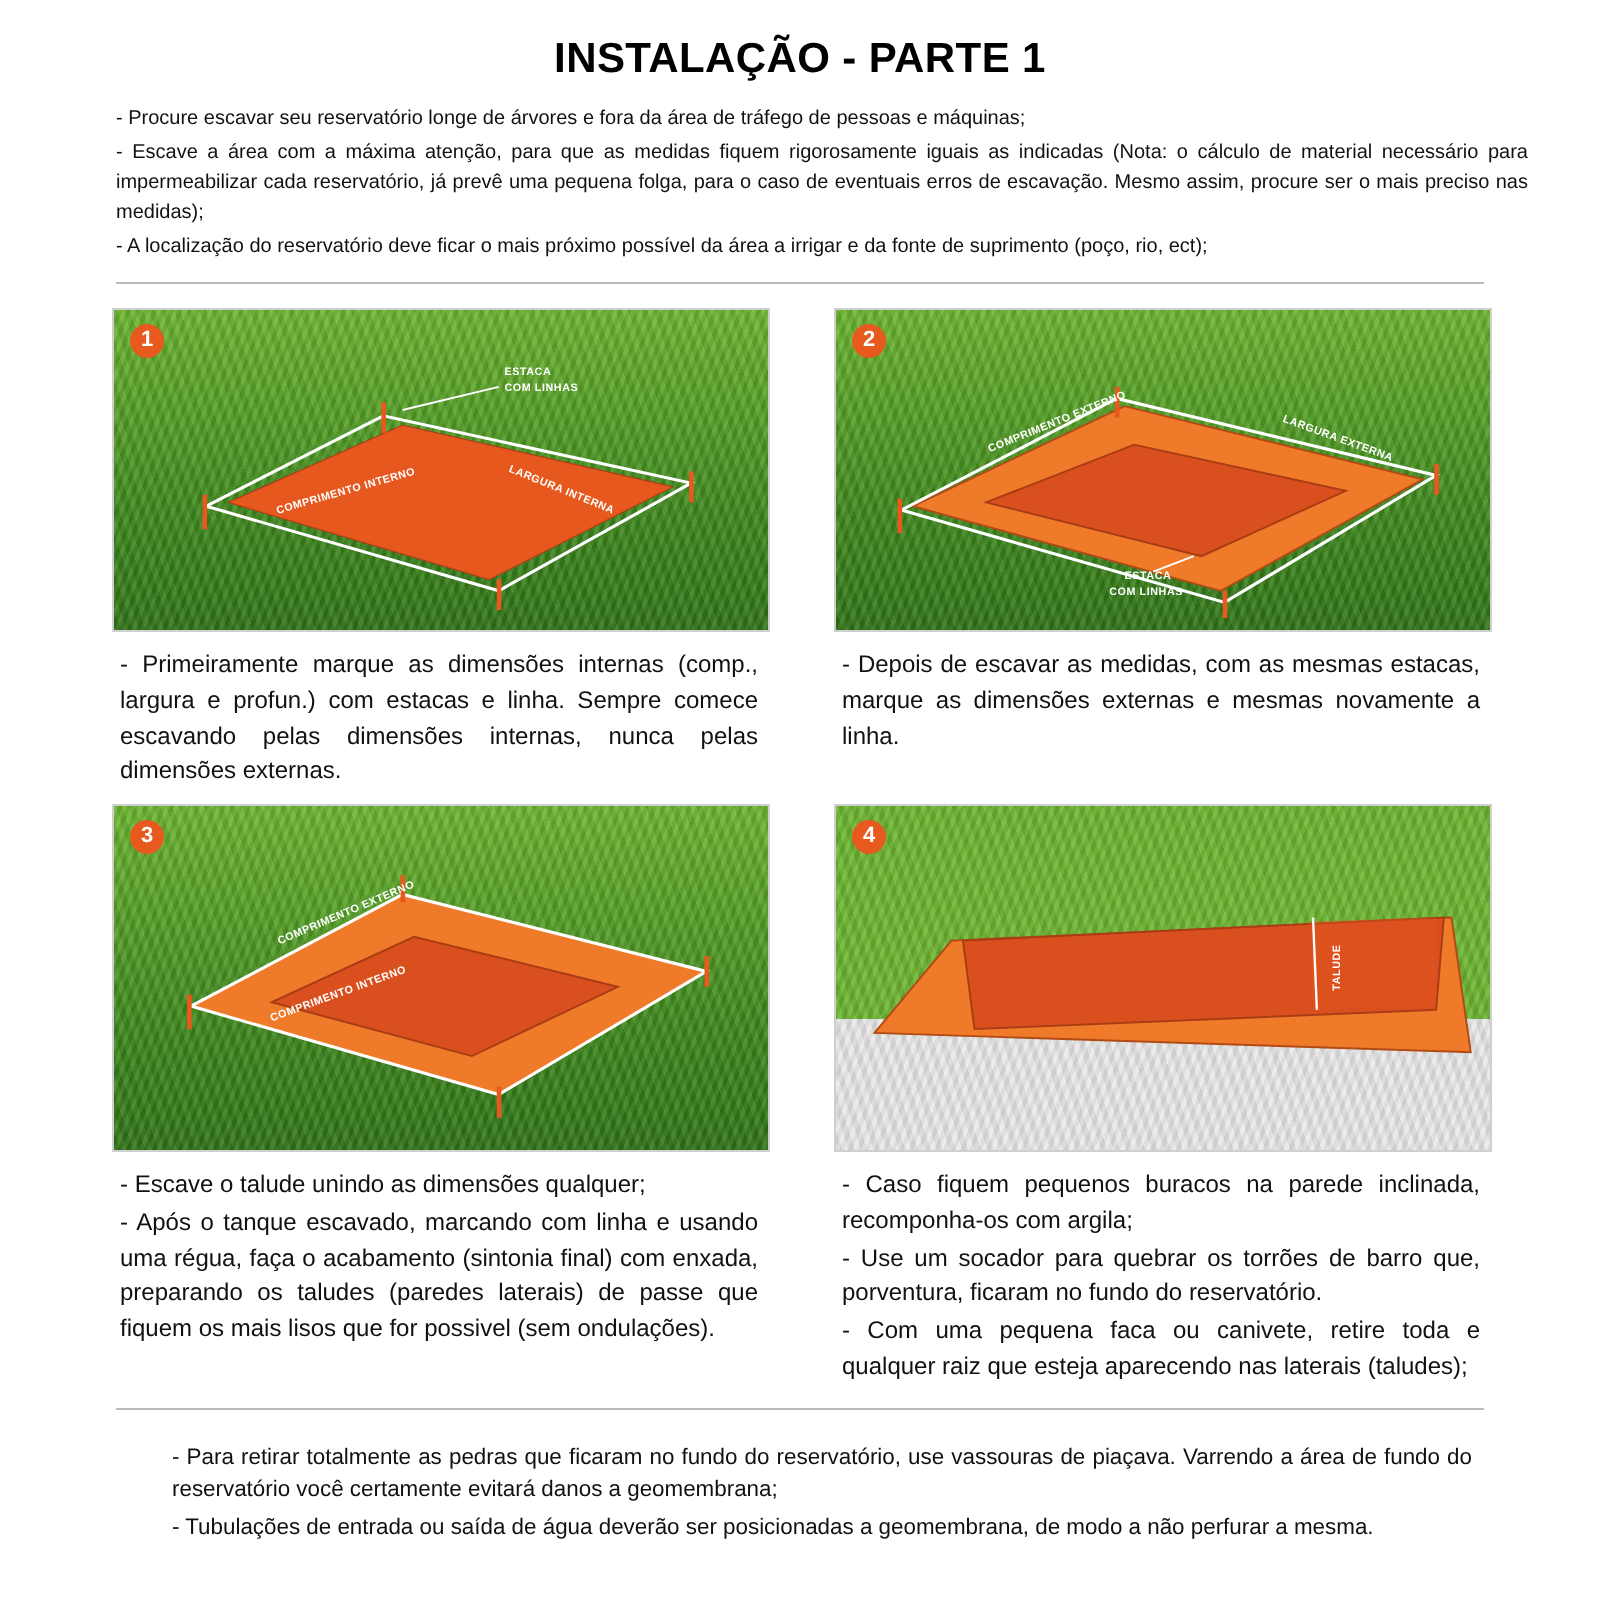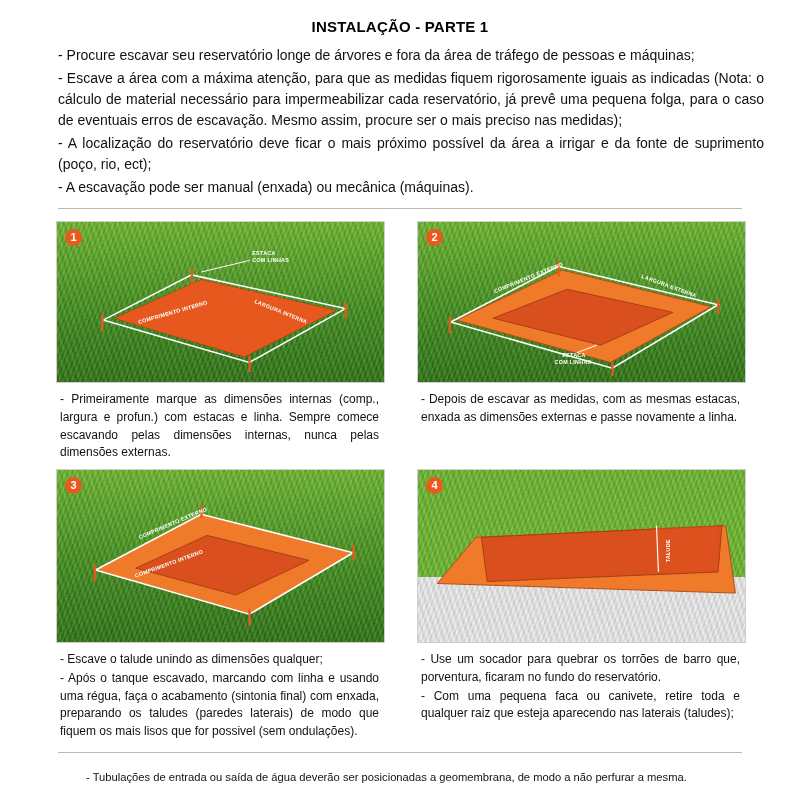--- a/index.html
+++ b/index.html
@@ -16,28 +16,28 @@
   }
   .page {
     position: relative;
     width: 800px;
     height: 800px;
     box-sizing: border-box;
     padding: 10px 28px 10px 28px;
   }
   .title {
     text-align: center;
-    font-size: 15px;
+    font-size: 21px;
     font-weight: bold;
     letter-spacing: 0.2px;
     margin: 8px 0 10px 0;
     color: #000;
   }
   .intro {
-    font-size: 14px;
+    font-size: 10px;
     line-height: 1.5;
     color: #111;
     padding: 0 8px 0 30px;
     text-align: justify;
   }
   .intro p {
     margin: 0 0 2px 0;
   }
   .hr {
     border: 0;
@@ -134,21 +134,20 @@
 <body>
 
 <div class="page">
 
   <div class="title">INSTALAÇÃO - PARTE 1</div>
 
   <div class="intro">
     <p>- Procure escavar seu reservatório longe de árvores e fora da área de tráfego de pessoas e máquinas;</p>
     <p>- Escave a área com a máxima atenção, para que as medidas fiquem rigorosamente iguais as indicadas (Nota: o cálculo de material necessário para impermeabilizar cada reservatório, já prevê uma pequena folga, para o caso de eventuais erros de escavação. Mesmo assim, procure ser o mais preciso nas medidas);</p>
     <p>- A localização do reservatório deve ficar o mais próximo possível da área a irrigar e da fonte de suprimento (poço, rio, ect);</p>
-    <p>- A escavação pode ser manual (enxada) ou mecânica (máquinas).</p>
   </div>
 
   <hr class="hr">
 
   <div class="grid">
 
     <div class="row">
 
       <div class="col">
         <div class="fig">
@@ -195,21 +194,21 @@
             <rect x="201" y="146" width="2.4" height="16" fill="#e8591e"></rect>
             <text class="lbl" x="80" y="74" transform="rotate(-22 80 74)">COMPRIMENTO EXTERNO</text>
             <text class="lbl" x="232" y="58" transform="rotate(20 232 58)">LARGURA EXTERNA</text>
             <line x1="186" y1="128" x2="165" y2="136" stroke="#ffffff" stroke-width="1"></line>
             <text class="lbl" x="150" y="140">ESTACA</text>
             <text class="lbl" x="142" y="148">COM LINHAS</text>
           </svg>
           <div class="badge">2</div>
         </div>
         <div class="caption">
-          <p>-  Depois de escavar as medidas, com as mesmas estacas, enxada as dimensões externas e passe novamente a linha.</p>
+          <p>-  Depois de escavar as medidas, com as mesmas estacas, marque as dimensões externas e mesmas novamente a linha.</p>
         </div>
       </div>
     </div>
 
     <div class="row">
 
       <div class="col">
         <div class="fig tall">
           <div class="grass"></div>
           <svg viewBox="0 0 340 172" preserveAspectRatio="none">
@@ -220,48 +219,50 @@
             <rect x="149" y="36" width="2.4" height="14" fill="#e8591e"></rect>
             <rect x="307" y="78" width="2.4" height="16" fill="#e8591e"></rect>
             <rect x="199" y="146" width="2.4" height="16" fill="#e8591e"></rect>
             <text class="lbl" x="86" y="72" transform="rotate(-23 86 72)">COMPRIMENTO EXTERNO</text>
             <text class="lbl" x="82" y="112" transform="rotate(-20 82 112)">COMPRIMENTO INTERNO</text>
           </svg>
           <div class="badge">3</div>
         </div>
         <div class="caption">
           <p>-  Escave o talude unindo as dimensões qualquer;</p>
-          <p>- Após o tanque escavado, marcando com linha e usando uma régua, faça o acabamento (sintonia final) com enxada, preparando os taludes (paredes laterais) de modo que fiquem os mais lisos que for possivel (sem ondulações).</p>
+          <p>- Após o tanque escavado, marcando com linha e usando uma régua, faça o acabamento (sintonia final) com enxada, preparando os taludes (paredes laterais) de passe que fiquem os mais lisos que for possivel (sem ondulações).</p>
         </div>
       </div>
 
       <div class="col">
         <div class="fig tall">
           <div class="grass sky"></div>
           <svg viewBox="0 0 340 172" preserveAspectRatio="none">
 
             <polygon points="20,118 60,70 320,58 330,128" fill="#ef7a2a" stroke="#b24a14" stroke-width="1"></polygon>
 
             <polygon points="66,70 316,58 312,106 72,116" fill="#d94f1e" stroke="#a83c14" stroke-width="1"></polygon>
 
             <polygon points="246,60 312,58 312,104 248,106" fill="#e0551d" opacity="0.45"></polygon>
             <line x1="248" y1="58" x2="250" y2="106" stroke="#ffffff" stroke-width="1.2"></line>
             <text class="lbl" x="262" y="96" transform="rotate(-90 262 96)">TALUDE</text>
           </svg>
           <div class="badge">4</div>
         </div>
         <div class="caption">
+          <p>- Caso fiquem pequenos buracos na parede inclinada, recomponha-os com argila;</p>
           <p>- Use um socador para quebrar os torrões de barro que, porventura, ficaram no fundo do reservatório.</p>
           <p>- Com uma pequena faca ou canivete, retire toda e qualquer raiz que esteja aparecendo nas laterais (taludes);</p>
         </div>
       </div>
     </div>
   </div>
 
   <hr class="hr">
 
   <div class="footer">
     <div class="ftxt">
+      <p>- Para retirar totalmente as pedras que ficaram no fundo do reservatório, use vassouras de piaçava. Varrendo a área de fundo do reservatório você certamente evitará danos a geomembrana;</p>
       <p>- Tubulações de entrada ou saída de água deverão ser posicionadas a geomembrana, de modo a não perfurar a mesma.</p>
     </div>
   </div>
 
 </div>
 
 </body></html>

